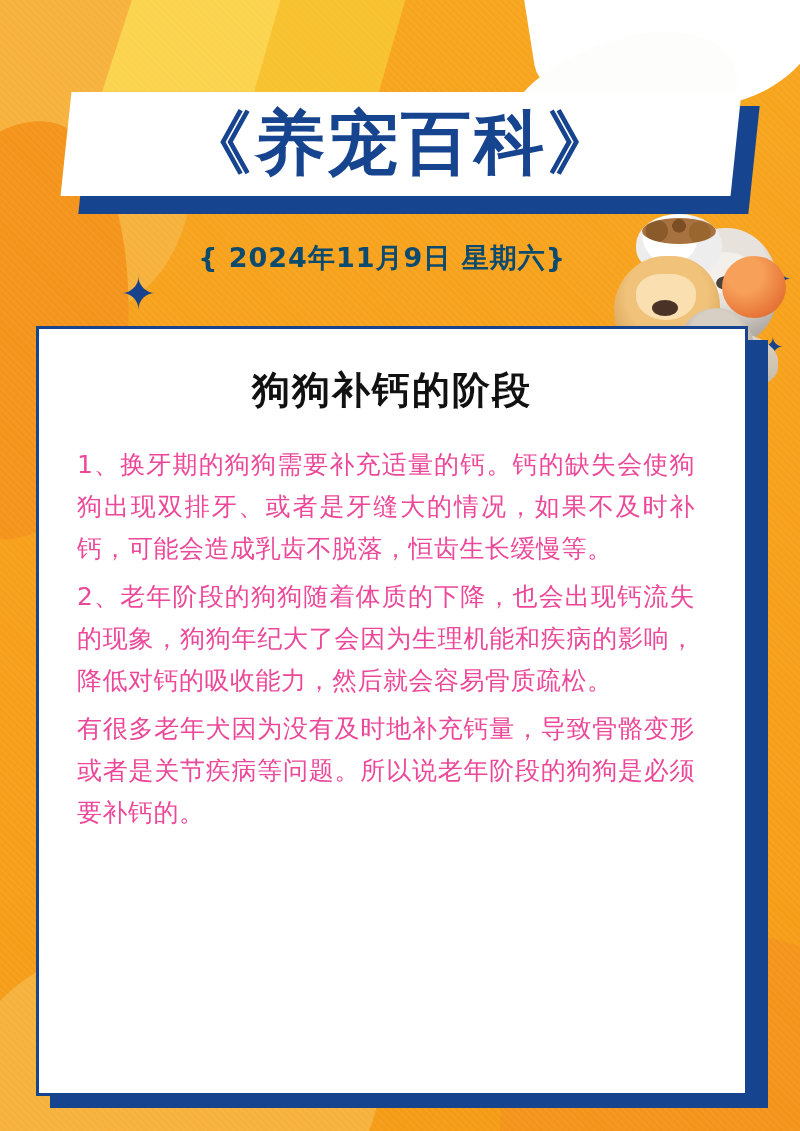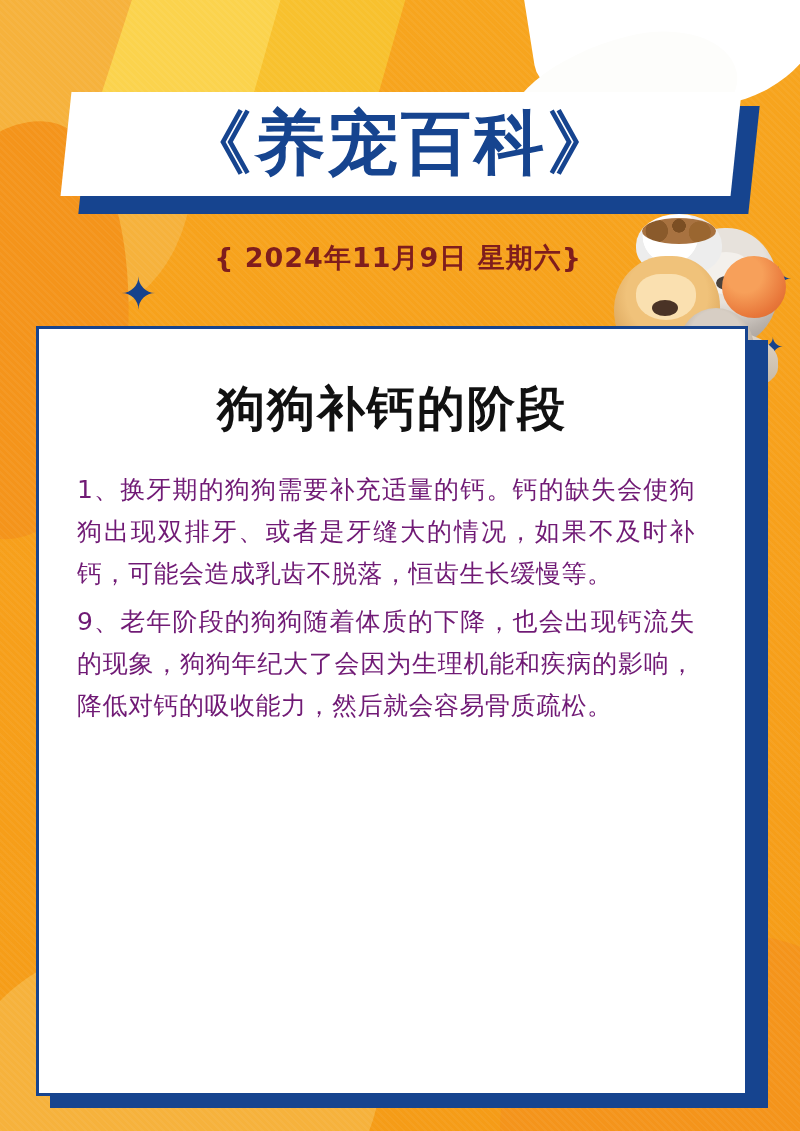--- a/index.html
+++ b/index.html
@@ -148,25 +148,25 @@
     font-size: 70px;
     font-weight: bold;
     letter-spacing: 3px;
     font-family: "DejaVu Sans", "Liberation Sans", sans-serif;
     white-space: nowrap;
   }
 
   
   .date-bar {
     position: absolute;
-    left: 188px;
+    left: 172px;
     top: 240px;
     width: 420px;
     text-align: center;
-    color: #7f1d1d;
+    color: #0c4a6e;
     font-size: 27px;
     font-weight: bold;
     font-family: "DejaVu Sans", "Liberation Sans", sans-serif;
     letter-spacing: 1px;
   }
 
   
   .card-shadow {
     position: absolute;
     left: 50px;
@@ -182,28 +182,28 @@
     width: 712px;
     height: 770px;
     background: #FFFFFF;
     border: 3px solid #16448F;
     box-sizing: border-box;
     padding: 34px 38px 24px 38px;
   }
   .card-title {
     text-align: center;
     color: #111111;
-    font-size: 48px;
+    font-size: 38px;
     font-weight: bold;
     letter-spacing: 2px;
     font-family: "DejaVu Sans", "Liberation Sans", sans-serif;
-    margin: 14px 0 28px 0;
+    margin: 2px 0 28px 0;
   }
   .para {
-    color: #701a75;
+    color: #ec4899;
     font-size: 25px;
     line-height: 1.68;
     letter-spacing: .5px;
     font-family: "DejaVu Sans", "Liberation Sans", sans-serif;
     margin: 0 12px 6px 0;
     text-align: justify;
   }
 
   
   .pets {
@@ -346,16 +346,17 @@
     <div class="pet ball"></div>
     <div class="pet dog-gold"></div>
     <div class="pet dog-bottom"></div>
     <div class="pet cat"></div>
   </div>
 
   <div class="card-shadow"></div>
   <div class="card">
     <div class="card-title">狗狗补钙的阶段</div>
     <p class="para">1、换牙期的狗狗需要补充适量的钙。钙的缺失会使狗狗出现双排牙、或者是牙缝大的情况，如果不及时补钙，可能会造成乳齿不脱落，恒齿生长缓慢等。</p>
-    <p class="para">9、老年阶段的狗狗随着体质的下降，也会出现钙流失的现象，狗狗年纪大了会因为生理机能和疾病的影响，降低对钙的吸收能力，然后就会容易骨质疏松。</p>
+    <p class="para">2、老年阶段的狗狗随着体质的下降，也会出现钙流失的现象，狗狗年纪大了会因为生理机能和疾病的影响，降低对钙的吸收能力，然后就会容易骨质疏松。</p>
+    <p class="para">有很多老年犬因为没有及时地补充钙量，导致骨骼变形或者是关节疾病等问题。所以说老年阶段的狗狗是必须要补钙的。</p>
   </div>
 
 </div>
 
 </body></html>

